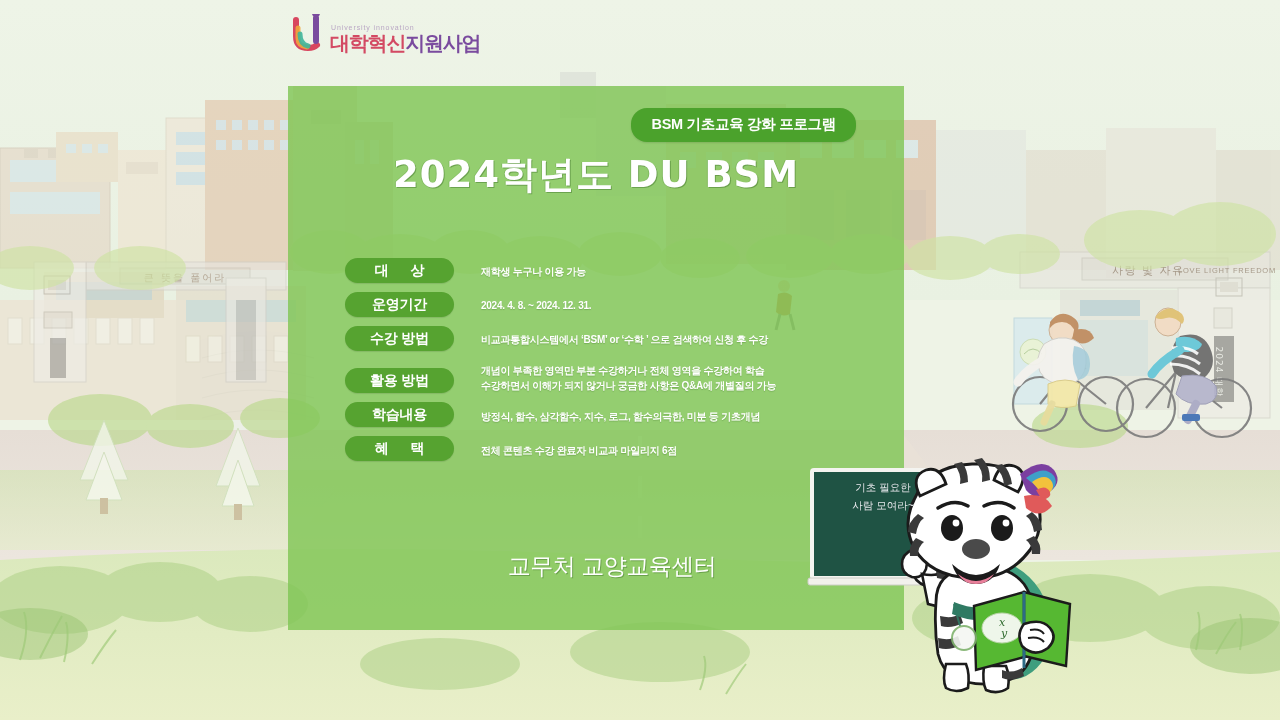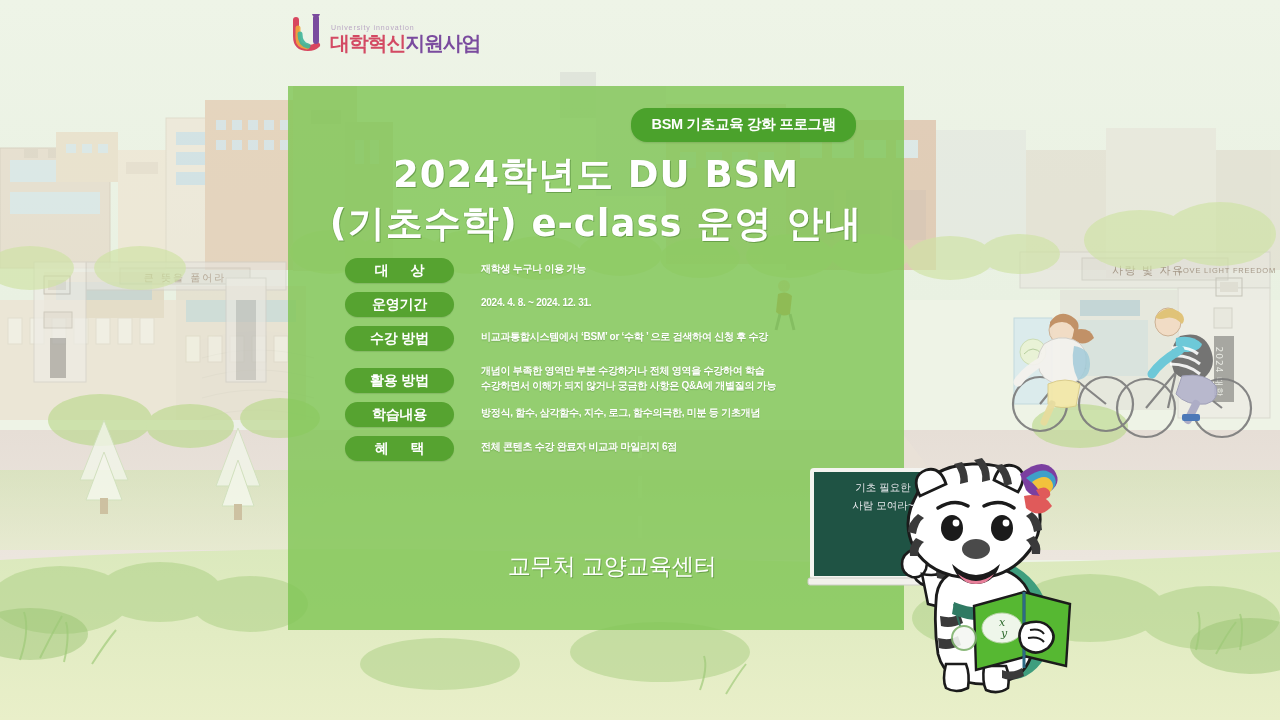--- a/index.html
+++ b/index.html
@@ -55,21 +55,21 @@
     letter-spacing:1.0px;
     text-shadow:1px 1px 0 rgba(60,110,40,.45), -1px 0 0 rgba(60,110,40,.18);
   }
   .title .ln{ display:block; }
 
   
   .info{
     position:absolute; left:57px; top:172px; right:30px;
     display:flex; flex-direction:column; gap:9px;
   }
-  .row{ display:flex; align-items:flex-start; }
+  .row{ display:flex; align-items:center; }
   .pill{
     flex:0 0 auto;
     width:109px; min-height:25px;
     background:#56a330;
     border-radius:13px;
     color:#ffffff; font-size:14px; font-weight:bold;
     display:flex; align-items:center; justify-content:center;
     letter-spacing:-0.2px;
     box-shadow:0 1px 1px rgba(0,0,0,.10);
     padding:3px 6px;
@@ -401,21 +401,20 @@
   </div>
 </div>
 
 <div class="panel">
   <div class="panel-inner">
 
     <div class="badge">BSM 기초교육 강화 프로그램</div>
 
     <div class="title">
       <span class="ln">2024학년도 DU BSM</span>
-      <span class="ln">(기초수학) e-class 운영 안내</span>
     </div>
 
     <div class="info">
       <div class="row">
         <div class="pill">대      상</div>
         <div class="val">재학생 누구나 이용 가능</div>
       </div>
       <div class="row">
         <div class="pill">운영기간</div>
         <div class="val">2024. 4. 8. ~ 2024. 12. 31.</div>

